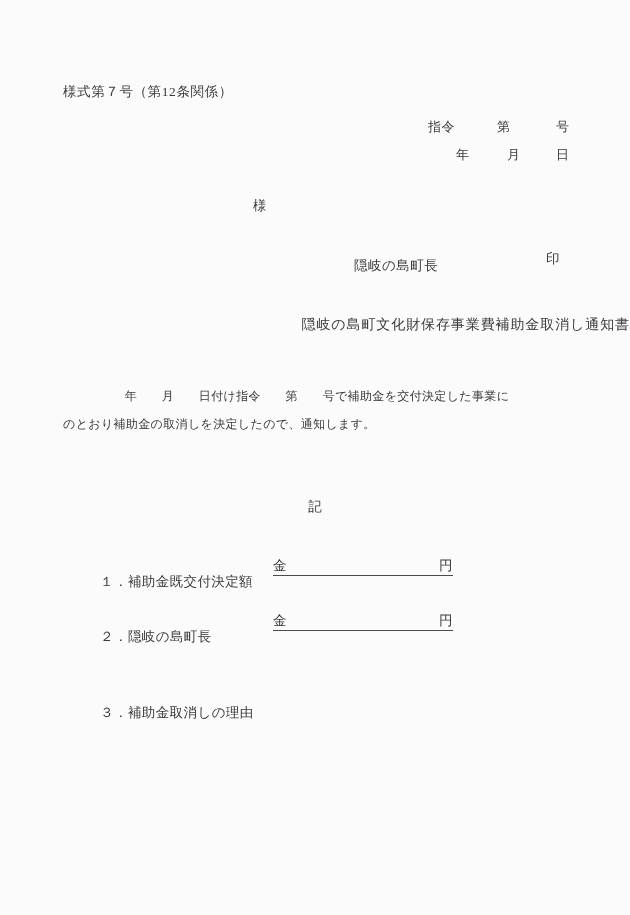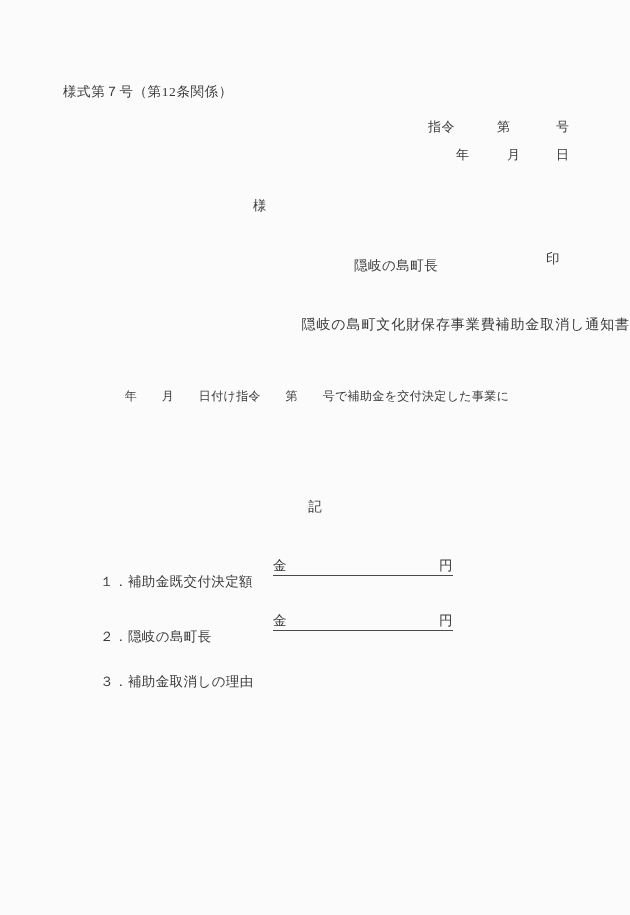--- a/index.html
+++ b/index.html
@@ -112,21 +112,21 @@
   
   .item {
     position: absolute;
     left: 85px;
     font-size: 13.5px;
     letter-spacing: 0.4px;
     white-space: pre;
   }
   .item.i1 { top: 557px; }
   .item.i2 { top: 612px; }
-  .item.i3 { top: 657px; }
+  .item.i3 { top: 688px; }
 
   .item-label { display: inline-block; }
 
   
   .amount {
     position: absolute;
     top: 0;
     left: 188px;
     width: 180px;
     border-bottom: 1px solid #4a4a4a;
@@ -175,20 +175,21 @@
 
   <div class="abs recipient">様</div>
 
   <div class="abs issuer-name">隠岐の島町長</div>
   <div class="abs issuer-seal">印</div>
 
   <div class="abs doc-title">隠岐の島町文化財保存事業費補助金取消し通知書</div>
 
   <div class="body-block">
     <span class="body-line first">　　　　　年　　月　　日付け指令　　第　　号で補助金を交付決定した事業に</span>
+    <span class="body-line">のとおり補助金の取消しを決定したので、通知します。</span>
   </div>
 
   <div class="abs ki-marker">記</div>
 
   <div class="item i1">
     <span class="item-label">１．</span><span class="item-label">補助金既交付決定額</span>
     <span class="amount">
       <span class="yen-kanji">金</span>
       <span class="amount-value"></span>
       <span class="en-kanji">円</span>

